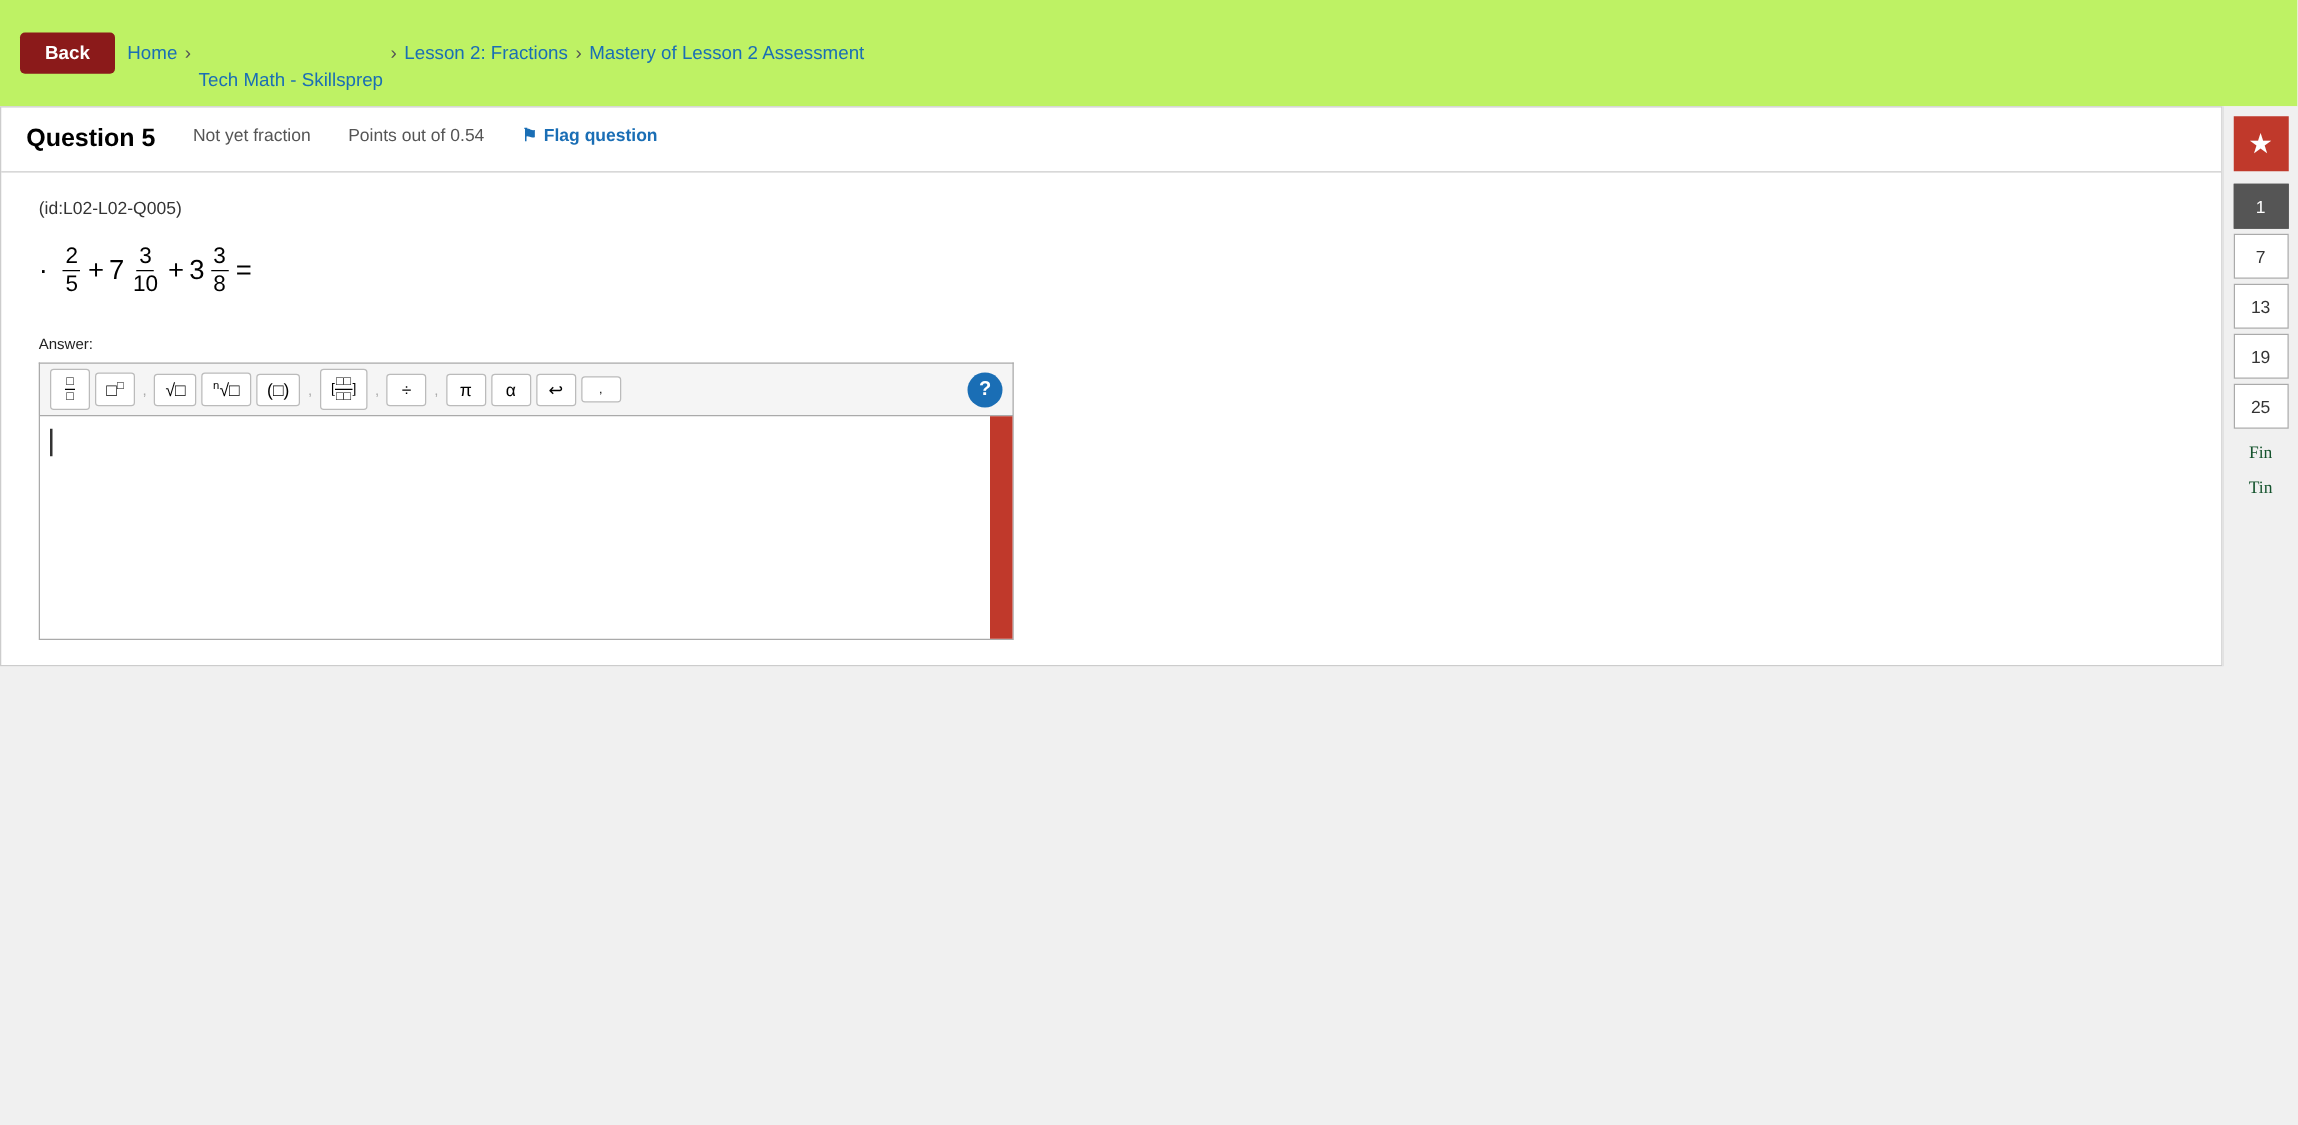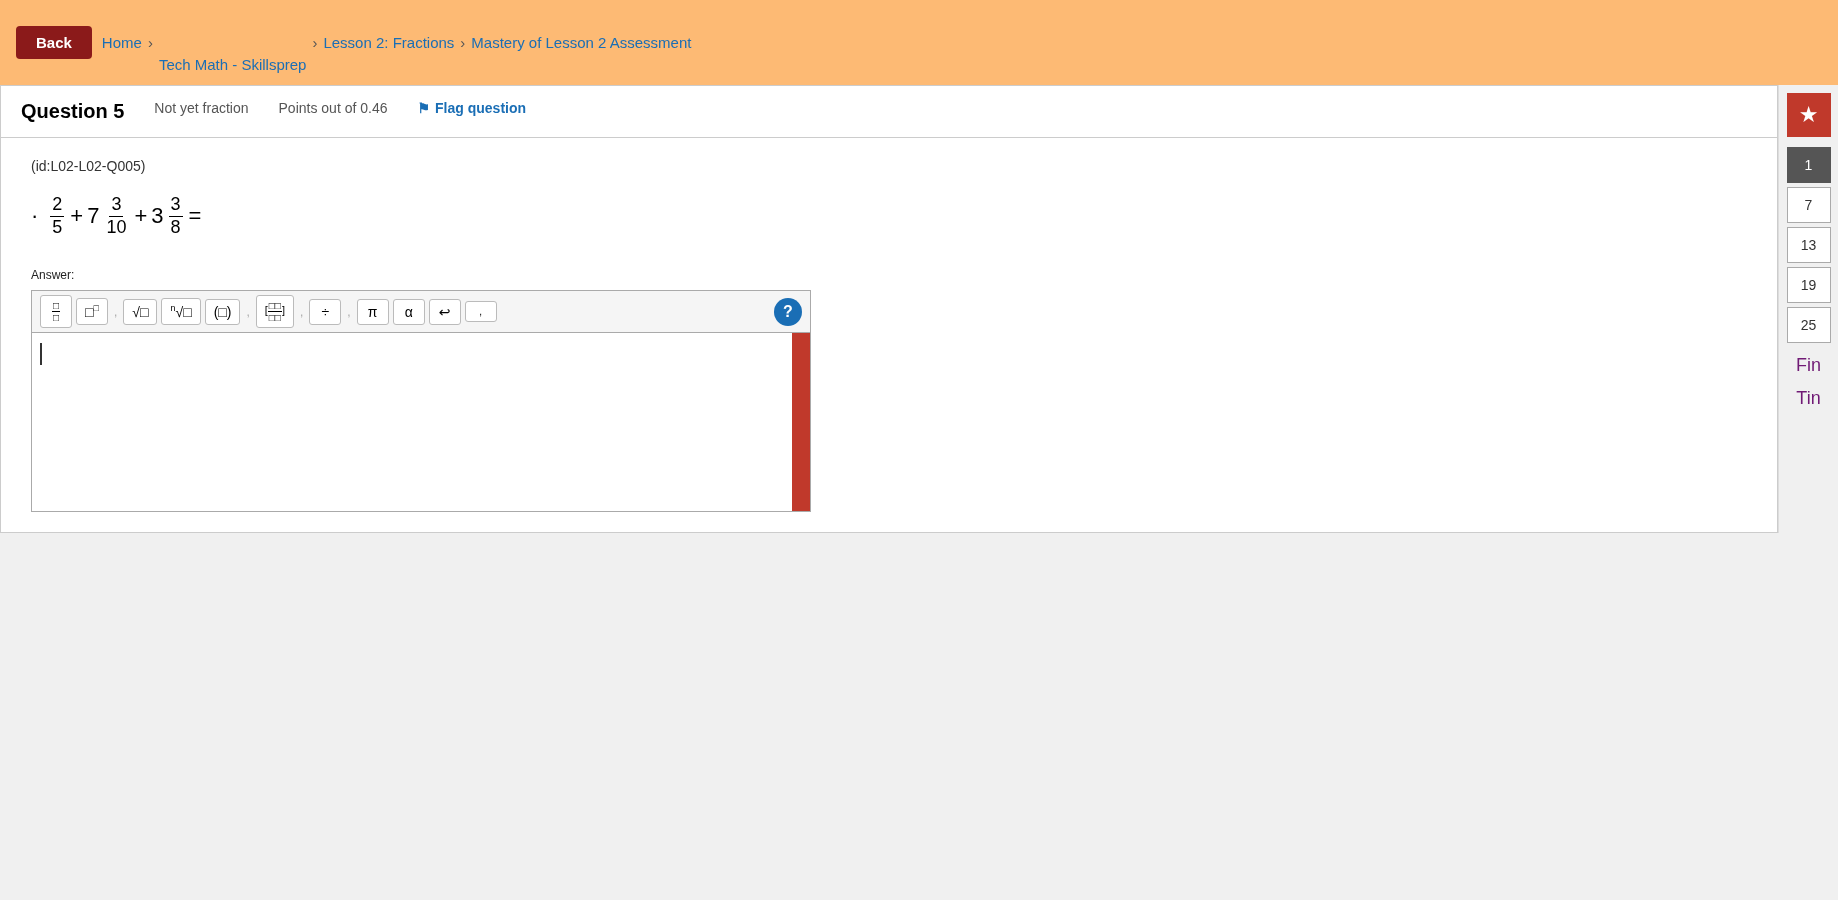--- a/index.html
+++ b/index.html
@@ -9,21 +9,21 @@
       width: 1838px;
       min-height: 900px;
       overflow-x: hidden;
     }
 
     
     .top-nav {
       display: flex;
       align-items: center;
       padding: 12px 16px;
-      background: #fdba74;
+      background: #bef264;
       gap: 10px;
     }
     .back-btn {
       background: #8b1a1a;
       color: white;
       border: none;
       padding: 8px 20px;
       border-radius: 4px;
       font-size: 15px;
       cursor: pointer;
@@ -268,25 +268,26 @@
       align-items: center;
       justify-content: center;
       color: #333;
     }
     .q-number-btn.active {
       background: #555;
       color: white;
       border-color: #555;
     }
     .sidebar-link {
-      color: #701a75;
-      font-size: 18px;
+      color: #14532d;
+      font-size: 14px;
       text-decoration: none;
       cursor: pointer;
       margin-top: 8px;
+      font-family: Liberation Serif, serif;
     }
 
     .toolbar-frac {
       display: inline-flex;
       flex-direction: column;
       align-items: center;
       font-size: 10px;
       line-height: 1.1;
     }
     .toolbar-frac .top { border-bottom: 1px solid black; padding: 0 1px; }
@@ -308,21 +309,21 @@
   </div>
 </div>
 
 <div class="main-container">
 
   <div class="question-panel">
 
     <div class="question-header">
       <span class="question-title">Question 5</span>
       <span class="not-answered">Not yet fraction</span>
-      <span class="points-text">Points out of 0.46</span>
+      <span class="points-text">Points out of 0.54</span>
       <div class="flag-question">
         <span class="flag-icon">⚑</span>
         <span>Flag question</span>
       </div>
     </div>
 
     <div class="question-body">
 
       <div class="question-id">(id:L02-L02-Q005)</div>
 

